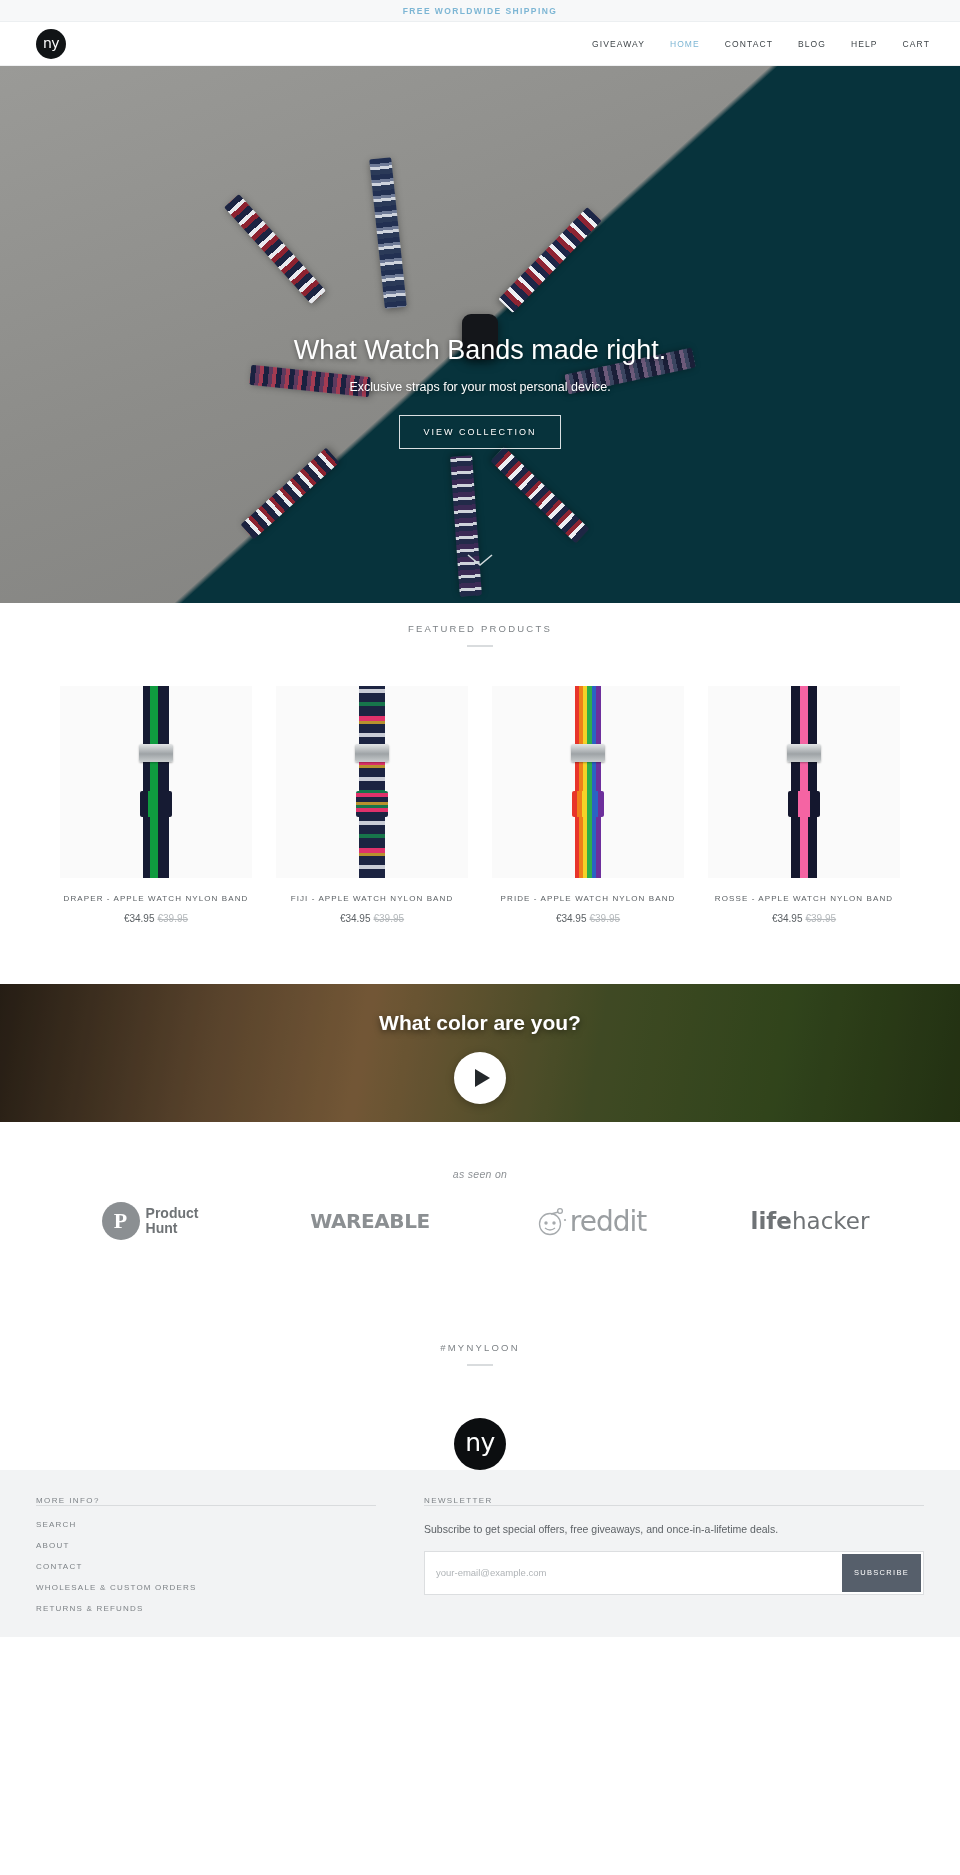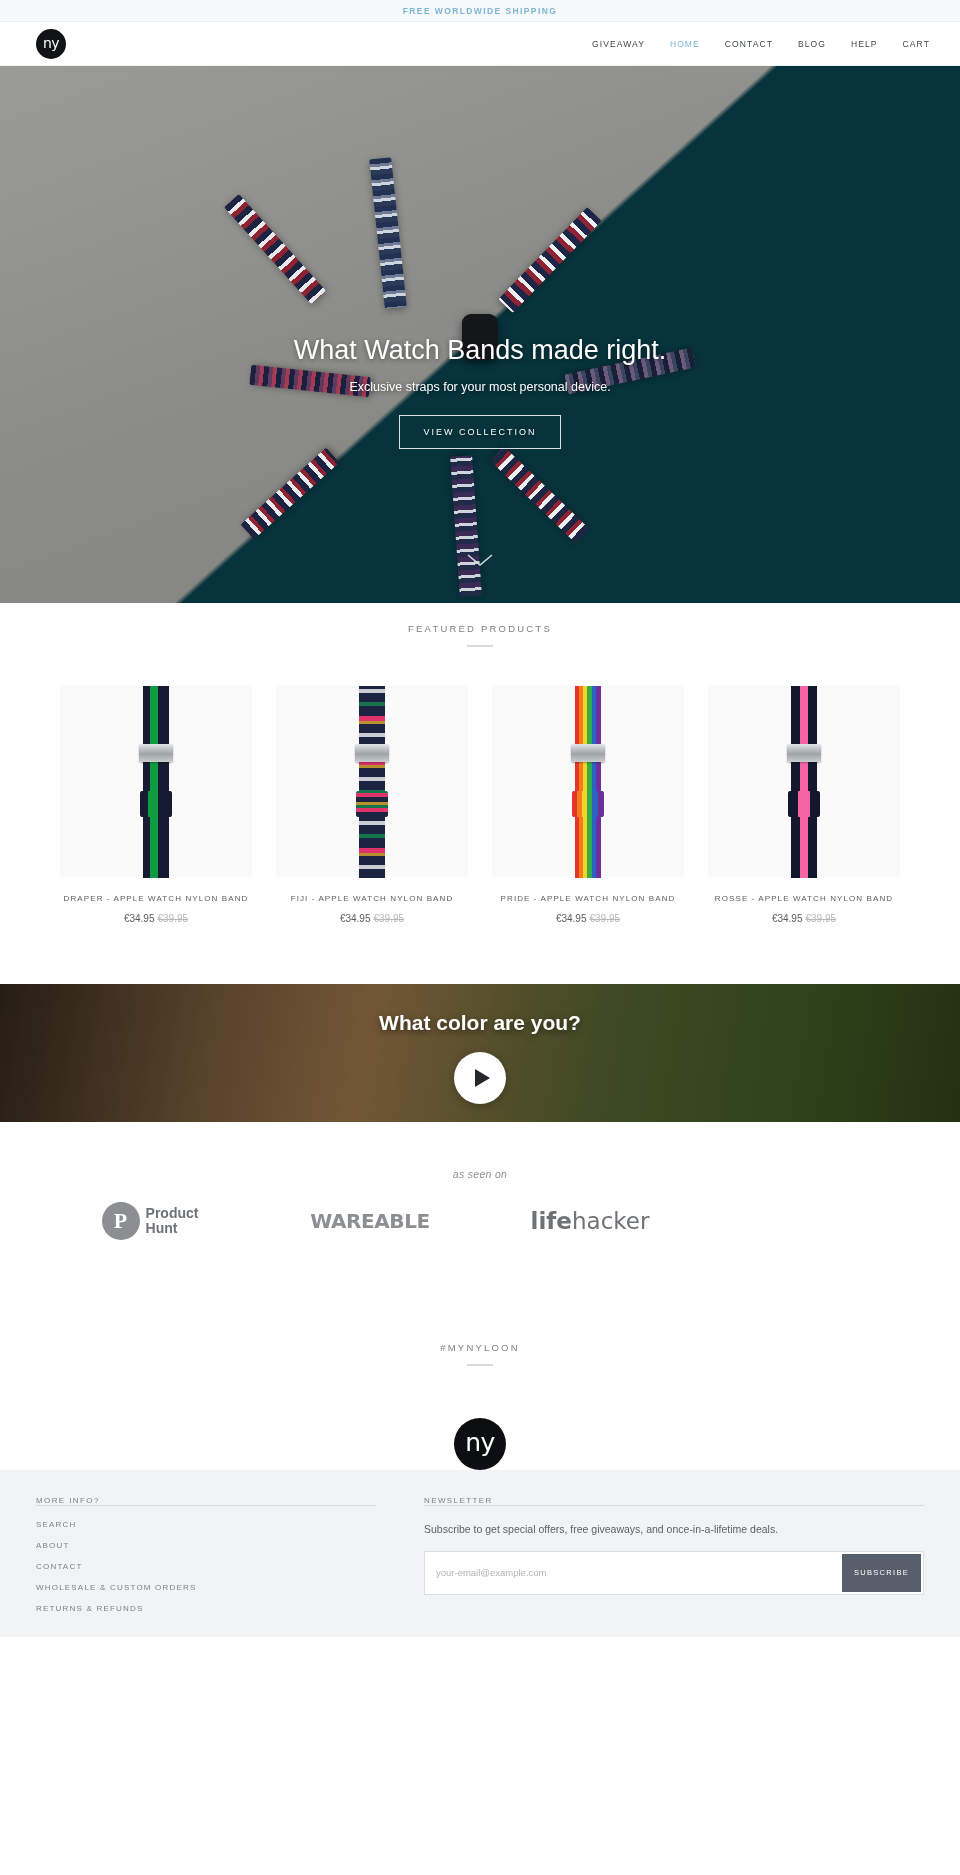--- a/index.html
+++ b/index.html
@@ -492,20 +492,34 @@
           <div>Product</div>
           <div>Hunt</div>
         </div>
       </div>
     </div>
 
     <div class="press-cell">
       <div class="wareable">WAREABLE</div>
     </div>
 
+    <div class="press-cell">
+      <div class="reddit-wrap">
+        <svg width="34" height="30" viewBox="0 0 34 30">
+          <circle cx="16" cy="18" r="10.5" fill="none" stroke="#a6aaad" stroke-width="1.3"></circle>
+          <circle cx="26" cy="5" r="2.4" fill="none" stroke="#a6aaad" stroke-width="1.3"></circle>
+          <line x1="17" y1="8" x2="24.4" y2="6" stroke="#a6aaad" stroke-width="1.3"></line>
+          <circle cx="12" cy="17" r="1.7" fill="#a6aaad"></circle>
+          <circle cx="20" cy="17" r="1.7" fill="#a6aaad"></circle>
+          <path d="M11 22 Q16 26 21 22" fill="none" stroke="#a6aaad" stroke-width="1.3"></path>
+          <circle cx="31" cy="14" r="1.1" fill="#a6aaad"></circle>
+        </svg>
+        <span class="reddit-text">reddit</span>
+      </div>
+    </div>
 
     <div class="press-cell">
       <div class="lifehacker">
         <b>life</b><span>hacker</span>
       </div>
     </div>
 
   </div>
 </section>
 

